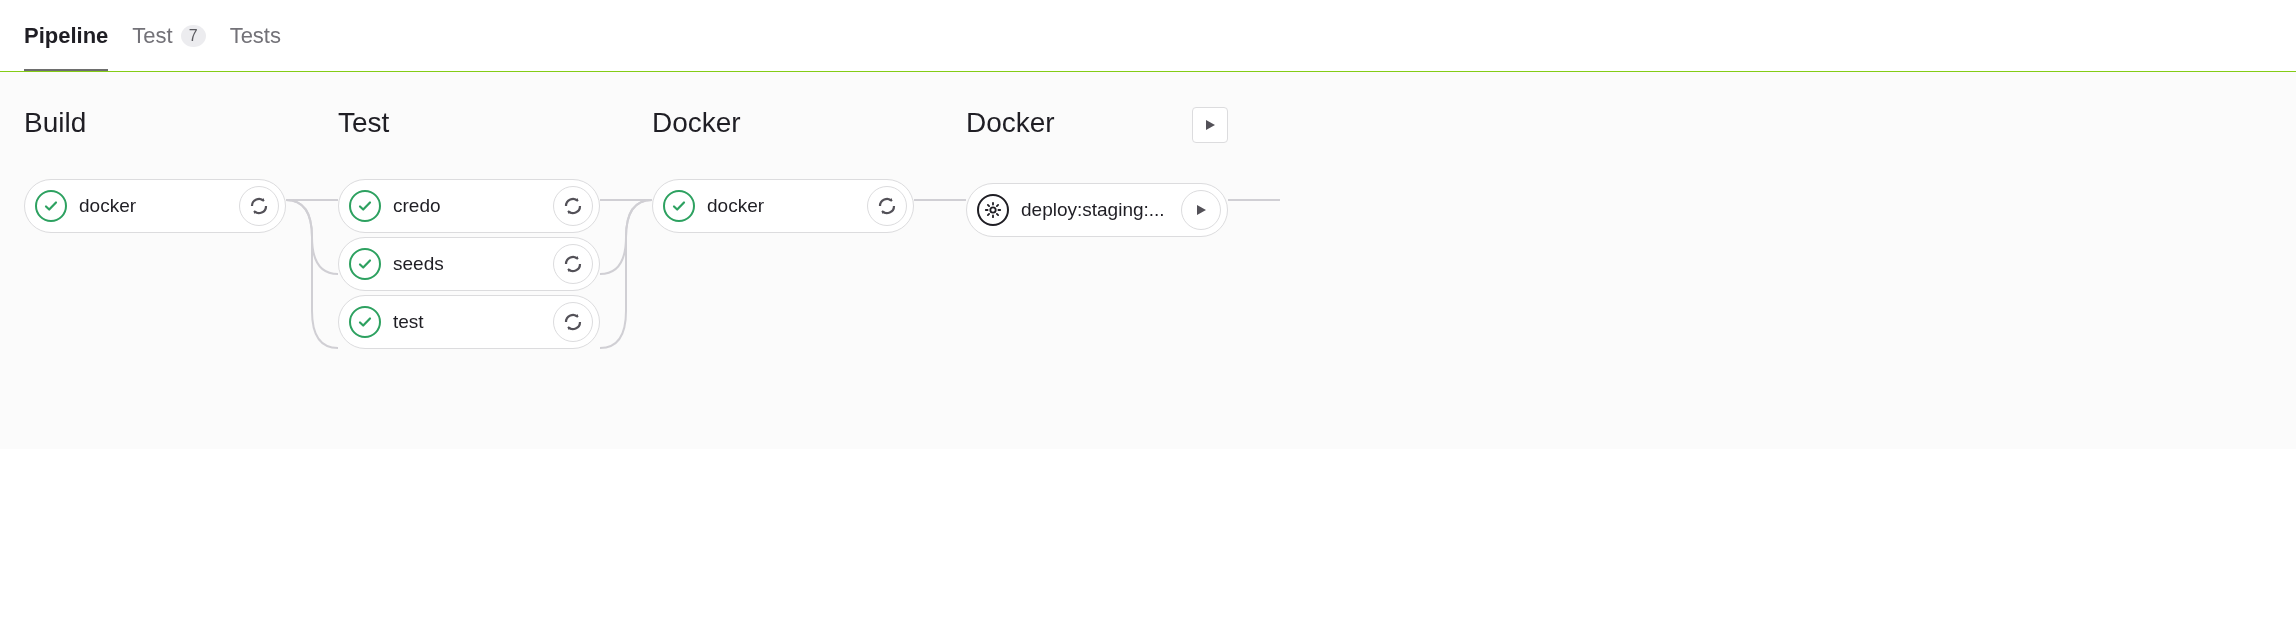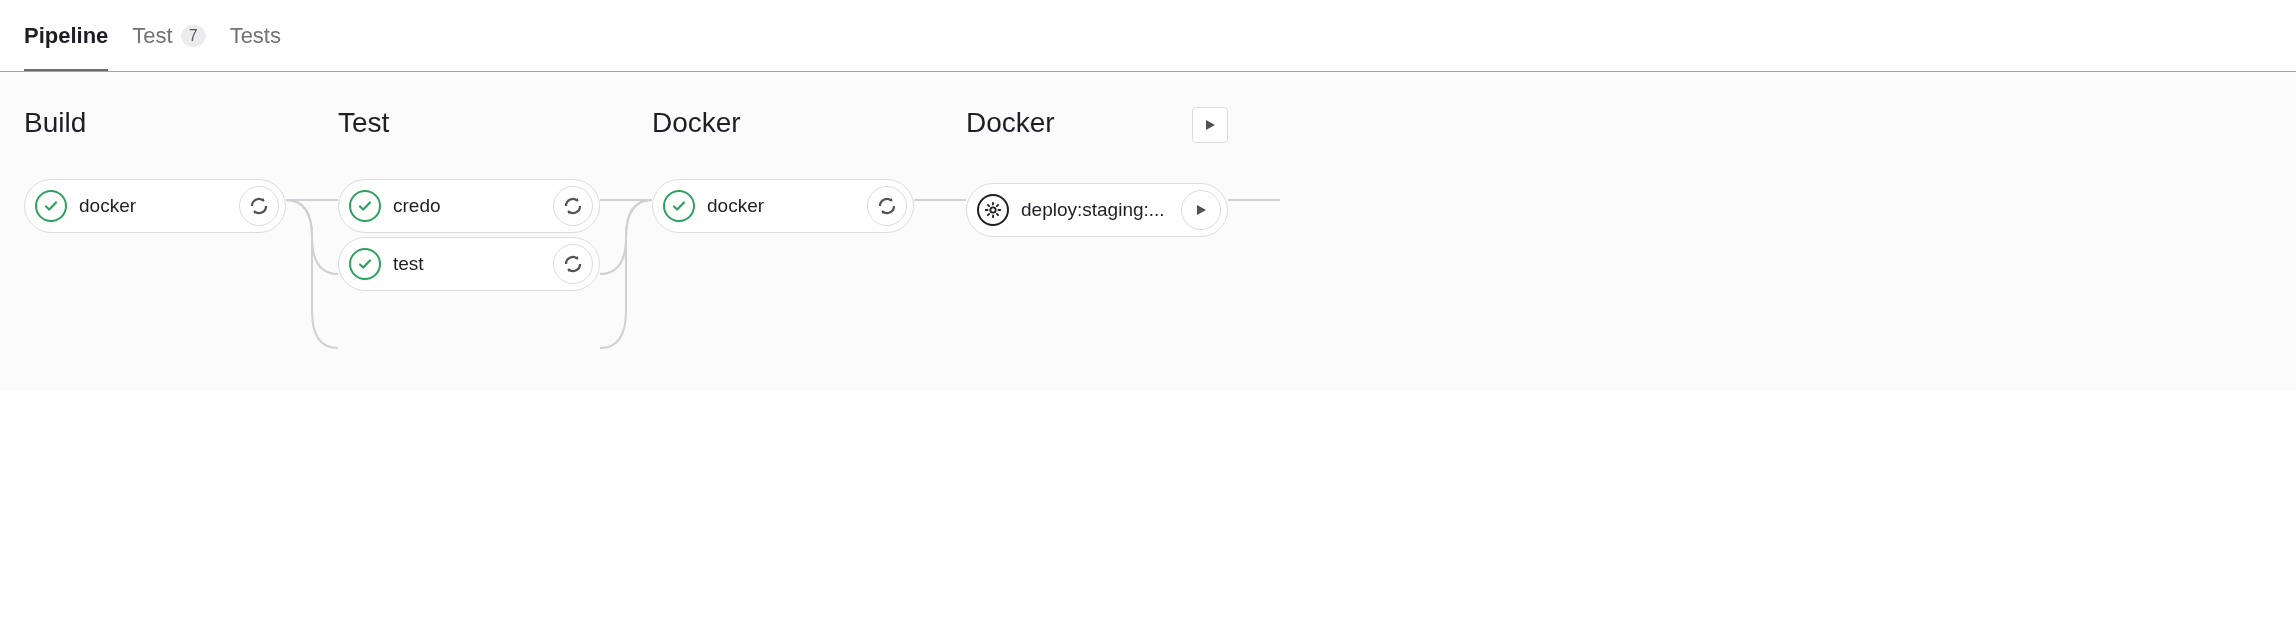--- a/index.html
+++ b/index.html
@@ -224,20 +224,36 @@
               <path d="M5 18 L5 15 L8 15 Z" fill="currentColor"></path>
             </svg>
           </span>
       </div>
       <div class="job">
         <span class="status-icon success">
             <svg width="16" height="16" viewBox="0 0 16 16">
               <path d="M3 8.5 L6.2 11.5 L13 4.5" stroke="currentColor" stroke-width="2.2" fill="none" stroke-linecap="round" stroke-linejoin="round"></path>
             </svg>
           </span>
+        <span class="job-name">seeds</span>
+        <span class="job-action">
+            <svg width="20" height="20" viewBox="0 0 20 20">
+              <path d="M 3 10 A 7 7 0 0 1 15 5" stroke="currentColor" stroke-width="2.2" fill="none"></path>
+              <path d="M15 2 L15 5 L12 5 Z" fill="currentColor"></path>
+              <path d="M 17 10 A 7 7 0 0 1 5 15" stroke="currentColor" stroke-width="2.2" fill="none"></path>
+              <path d="M5 18 L5 15 L8 15 Z" fill="currentColor"></path>
+            </svg>
+          </span>
+      </div>
+      <div class="job">
+        <span class="status-icon success">
+            <svg width="16" height="16" viewBox="0 0 16 16">
+              <path d="M3 8.5 L6.2 11.5 L13 4.5" stroke="currentColor" stroke-width="2.2" fill="none" stroke-linecap="round" stroke-linejoin="round"></path>
+            </svg>
+          </span>
         <span class="job-name">test</span>
         <span class="job-action">
             <svg width="20" height="20" viewBox="0 0 20 20">
               <path d="M 3 10 A 7 7 0 0 1 15 5" stroke="currentColor" stroke-width="2.2" fill="none"></path>
               <path d="M15 2 L15 5 L12 5 Z" fill="currentColor"></path>
               <path d="M 17 10 A 7 7 0 0 1 5 15" stroke="currentColor" stroke-width="2.2" fill="none"></path>
               <path d="M5 18 L5 15 L8 15 Z" fill="currentColor"></path>
             </svg>
           </span>
       </div>

